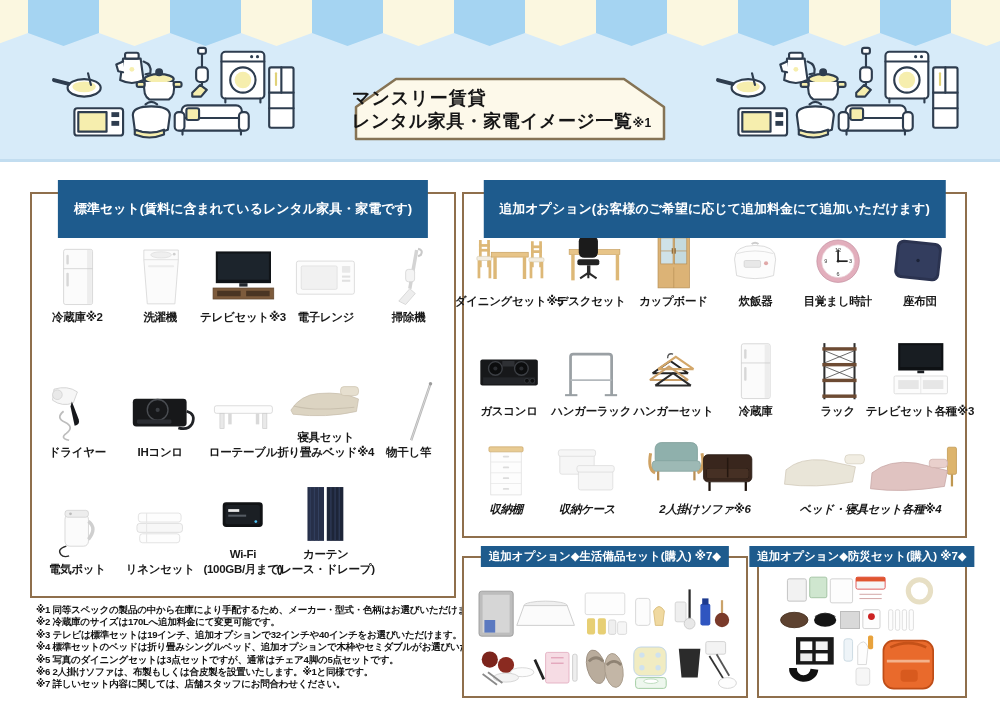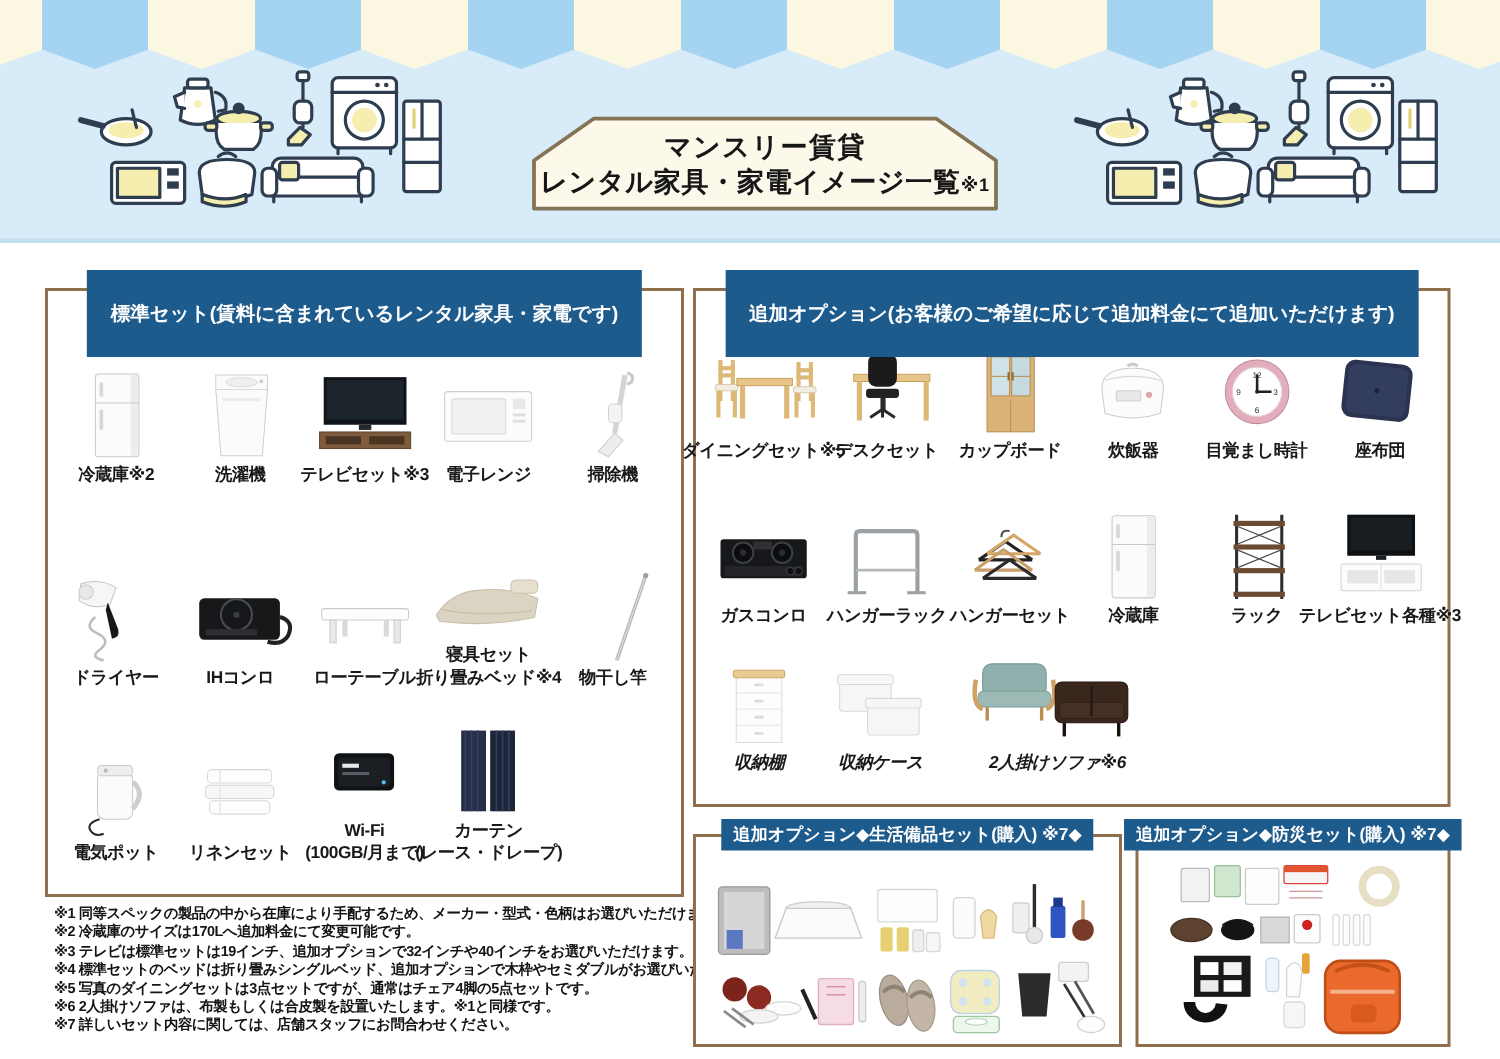--- a/index.html
+++ b/index.html
@@ -10,21 +10,21 @@
   .top-band{position:absolute;left:0;top:0;width:1000px;height:159px;background:#d7ebf9;border-bottom:3px solid #c2ddf0;}
   .awning{position:absolute;left:-43px;top:0;width:1065px;height:46px;
     background:repeating-linear-gradient(90deg,#fbf7e0 0 71px,#a5d4f2 71px 142px);}
   .appl{position:absolute;top:44px;width:272px;height:112px;}
   .appl-left{left:28px;}
   .appl-right{left:692px;}
 
   
   .plaque{position:absolute;left:352px;top:76px;width:316px;height:66px;}
   .plaque svg.pbg{position:absolute;left:0;top:0;width:100%;height:100%;}
-  .plaque-text{position:relative;text-align:center;padding-top:11px;font-weight:700;color:#161616;line-height:1.3;}
+  .plaque-text{position:relative;padding-top:11px;font-weight:700;color:#161616;line-height:1.3;}
   .pt1{font-size:18px;letter-spacing:1px;}
   .pt2{font-size:18px;letter-spacing:0.5px;}
   .pnote{font-size:12px;}
 
   
   .panel{position:absolute;background:#fff;border:2px solid #8f6f4c;box-sizing:border-box;}
   .panel-header{position:absolute;top:-14px;left:50%;transform:translateX(-50%);background:#1e5b8d;color:#fff;
     font-weight:700;font-size:13px;padding:20px 16px;white-space:nowrap;z-index:2;}
   .left-panel{left:30px;top:192px;width:426px;height:406px;}
   .right-panel{left:462px;top:192px;width:505px;height:346px;}
@@ -531,20 +531,33 @@
                 <line x1="66" y1="52" x2="66" y2="64" stroke="#b98e55" stroke-width="3"></line>
                 <rect x="78" y="30" width="64" height="36" rx="6" fill="#39261d" stroke="#241710"></rect>
                 <rect x="82" y="48" width="56" height="14" rx="4" fill="#46criada"></rect>
                 <rect x="82" y="48" width="56" height="14" rx="4" fill="#463024"></rect>
                 <line x1="110" y1="34" x2="110" y2="60" stroke="#241710" stroke-width="2"></line>
                 <line x1="86" y1="66" x2="86" y2="78" stroke="#1c120c" stroke-width="3"></line>
                 <line x1="134" y1="66" x2="134" y2="78" stroke="#1c120c" stroke-width="3"></line>
               </svg>
             </div>
             <div class="lbl">2人掛けソファ※6</div>
+          </div>
+          <div class="cell">
+            <div class="ph">
+              <svg viewBox="0 0 240 90" preserveAspectRatio="xMidYMax meet">
+                <path d="M8 50 q18 -16 50 -13 l42 9 -4 20 q-50 9 -90 3 z" fill="#e9e5d8" stroke="#d0c9b8"></path>
+                <rect x="86" y="30" width="26" height="12" rx="5" fill="#f1ede2" stroke="#d6d0c1"></rect>
+                <rect x="222" y="20" width="12" height="36" rx="2" fill="#ddb46c" stroke="#bf9750"></rect>
+                <path d="M122 54 q22 -18 58 -13 l42 10 -4 21 q-56 9 -98 3 z" fill="#e0c3c1" stroke="#c6a5a3"></path>
+                <rect x="198" y="36" width="24" height="11" rx="4" fill="#e9d0cc" stroke="#cfb0ac"></rect>
+                <line x1="228" y1="56" x2="228" y2="72" stroke="#bf9750" stroke-width="3"></line>
+              </svg>
+            </div>
+            <div class="lbl">ベッド・寝具セット各種※4</div>
           </div>
         </div>
       </div>
   </section>
 
   <div class="footnotes" id="footnotes">
       <div class="fn">※1 同等スペックの製品の中から在庫により手配するため、メーカー・型式・色柄はお選びいただけません</div>
       <div class="fn">※2 冷蔵庫のサイズは170Lへ追加料金にて変更可能です。</div>
       <div class="fn">※3 テレビは標準セットは19インチ、追加オプションで32インチや40インチをお選びいただけます。</div>
       <div class="fn">※4 標準セットのベッドは折り畳みシングルベッド、追加オプションで木枠やセミダブルがお選びいただけます。</div>

